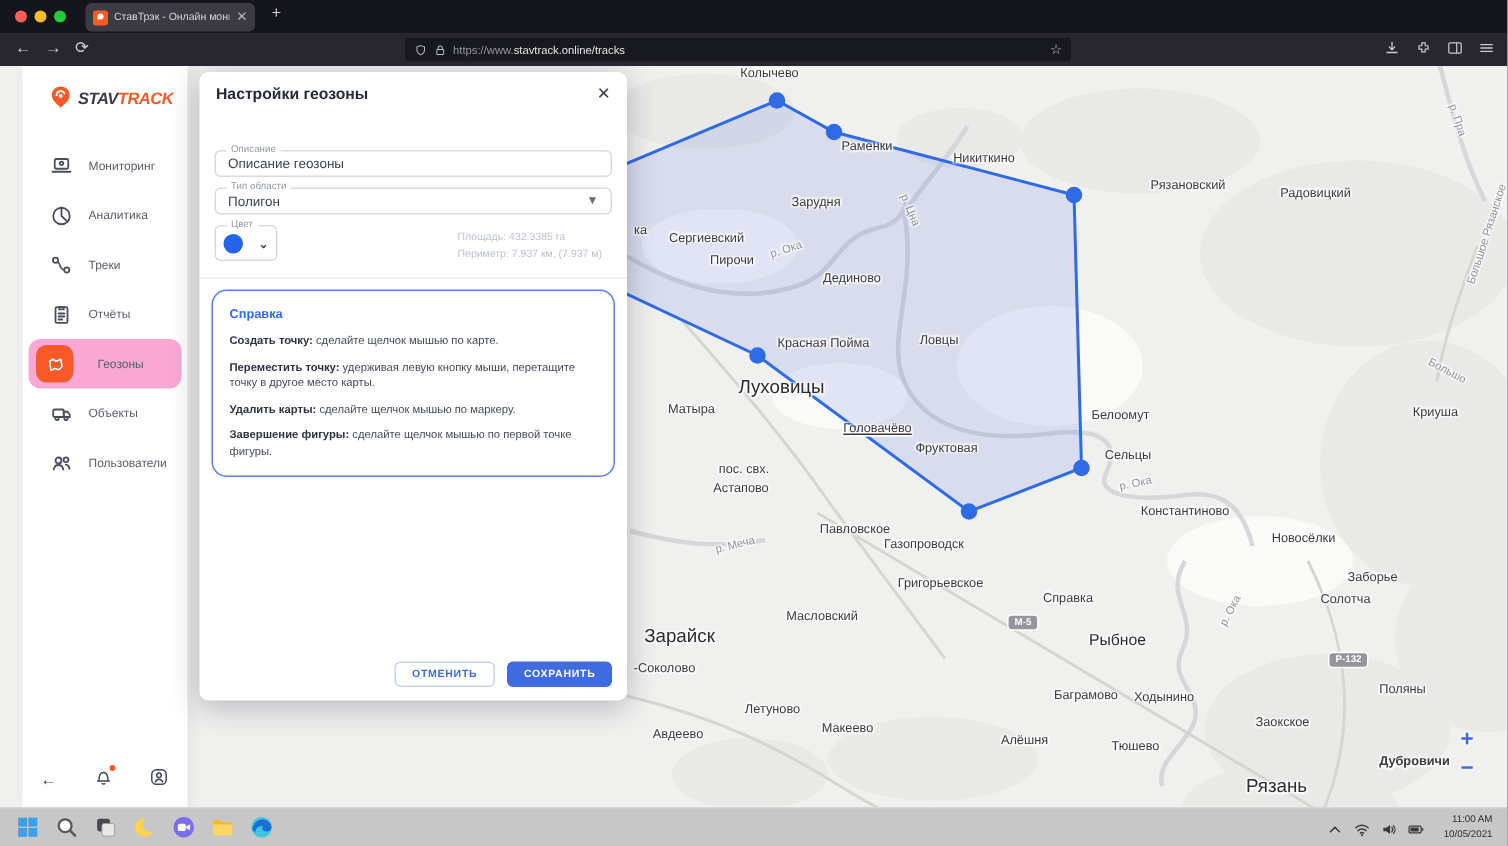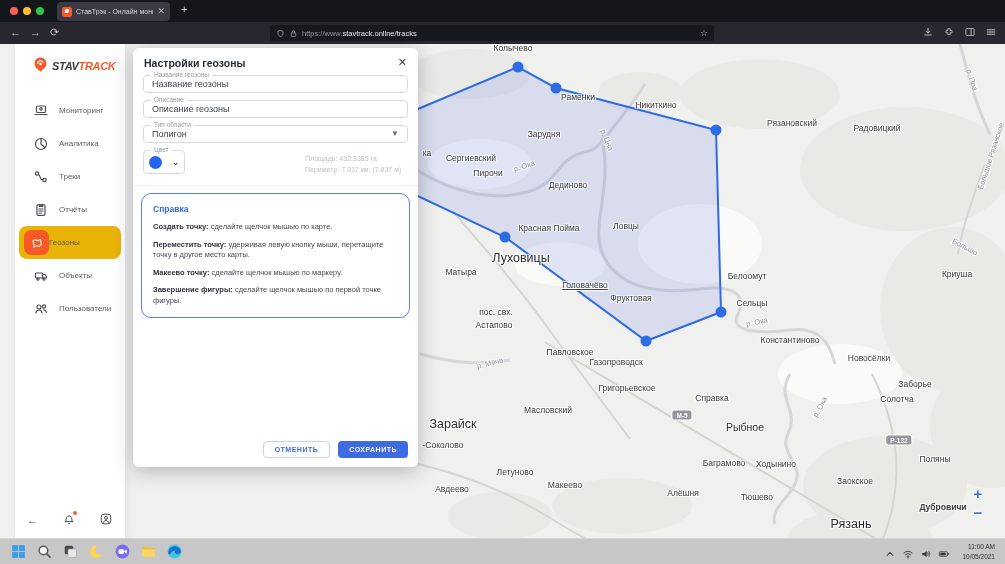--- a/index.html
+++ b/index.html
@@ -42,21 +42,21 @@
   .sidebar { position:absolute; top:0; left:15px; width:110px; height:494px; background:#fff; z-index:10; box-shadow:2px 0 8px rgba(40,40,70,.07); }
   .logo { position:absolute; top:12px; left:16px; display:flex; align-items:center; gap:2px; }
   .logo svg { width:19px; height:19px; }
   .logo-text { font-size:11px; font-weight:800; font-style:italic; letter-spacing:-.3px; }
   .logo-text .l1 { color:#3a3d45; } .logo-text .l2 { color:#f75a28; }
   .menu { position:absolute; top:50px; left:0; right:0; }
   .side-item { height:33px; display:flex; align-items:center; gap:10px; padding-left:13px; margin:0 4px; cursor:pointer; }
   .si-icon { width:17px; height:17px; color:#4a4f5a; display:flex; align-items:center; justify-content:center; flex:0 0 auto; }
   .si-icon svg { width:16px; height:16px; }
   .si-label { font-size:8px; color:#585d68; }
-  .side-item.active { background:#eab308; border-radius:8px; padding-left:5px; gap:0; }
+  .side-item.active { background:#f9a8d4; border-radius:8px; padding-left:5px; gap:16px; }
   .side-item.active .si-icon { width:25px; height:25px; background:#f75a28; border-radius:7px; color:#fff; }
   .side-item.active .si-icon svg { width:14px; height:14px; }
   .side-bottom { position:absolute; bottom:10px; left:0; right:0; display:flex; align-items:center; justify-content:space-between; padding:0 12px; }
   .sb-ic { color:#3e434d; font-size:11px; position:relative; cursor:pointer; }
   .sb-ic svg { width:14px; height:14px; }
   .bell-dot { position:absolute; top:-1px; right:-1px; width:4px; height:4px; border-radius:50%; background:#f75a28; }
 
   
   .panel { position:absolute; top:4px; left:133px; width:285px; height:419px; background:#fff; border-radius:6px; z-index:20; box-shadow:0 4px 20px rgba(25,30,60,.28); }
   .panel-title { position:absolute; top:9px; left:11px; font-size:10.5px; font-weight:bold; color:#242a38; }
@@ -346,24 +346,20 @@
               <path d="M5 12.2c.5-1.7 1.6-2.5 3-2.5s2.5.8 3 2.5" stroke="currentColor" stroke-width="1.1" fill="none"></path>
             </svg>
         </span>
       </div>
     </div>
 
     <div class="panel">
       <div class="panel-title">Настройки геозоны</div>
       <div class="panel-close">✕</div>
 
-      <div class="fld" style="top:27px">
-        <span class="fld-label">Название геозоны</span>
-        <div class="fld-value">Название геозоны</div>
-      </div>
       <div class="fld" style="top:52px">
         <span class="fld-label">Описание</span>
         <div class="fld-value">Описание геозоны</div>
       </div>
       <div class="fld" style="top:77px">
         <span class="fld-label">Тип области</span>
         <div class="fld-value">Полигон</div>
         <span class="fld-chev">▼</span>
       </div>
       <div class="color-fld">
@@ -375,21 +371,21 @@
         <div>Площадь: 432.3385 га</div>
         <div>Периметр: 7.937 км, (7.937 м)</div>
       </div>
       <div class="pdivider"></div>
 
       <div class="help">
         <div class="help-title">Справка</div>
         <div id="help-list">
             <div class="help-item"><b>Создать точку:</b><span> сделайте щелчок мышью по карте.</span></div>
             <div class="help-item"><b>Переместить точку:</b><span> удерживая левую кнопку мыши, перетащите точку в другое место карты.</span></div>
-            <div class="help-item"><b>Макеево точку:</b><span> сделайте щелчок мышью по маркеру.</span></div>
+            <div class="help-item"><b>Удалить карты:</b><span> сделайте щелчок мышью по маркеру.</span></div>
             <div class="help-item"><b>Завершение фигуры:</b><span> сделайте щелчок мышью по первой точке фигуры.</span></div>
           </div>
       </div>
 
       <div class="panel-actions">
         <button class="btn btn-cancel">ОТМЕНИТЬ</button>
         <button class="btn btn-save">СОХРАНИТЬ</button>
       </div>
     </div>
   </div>

